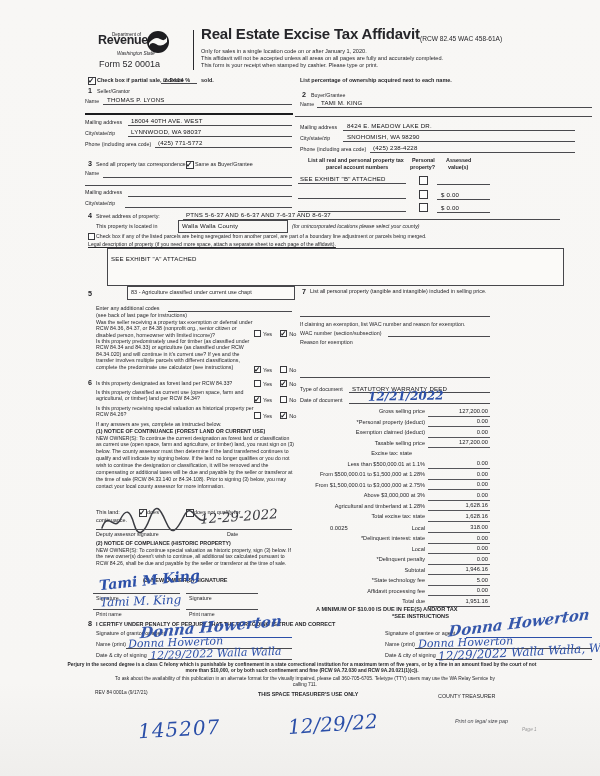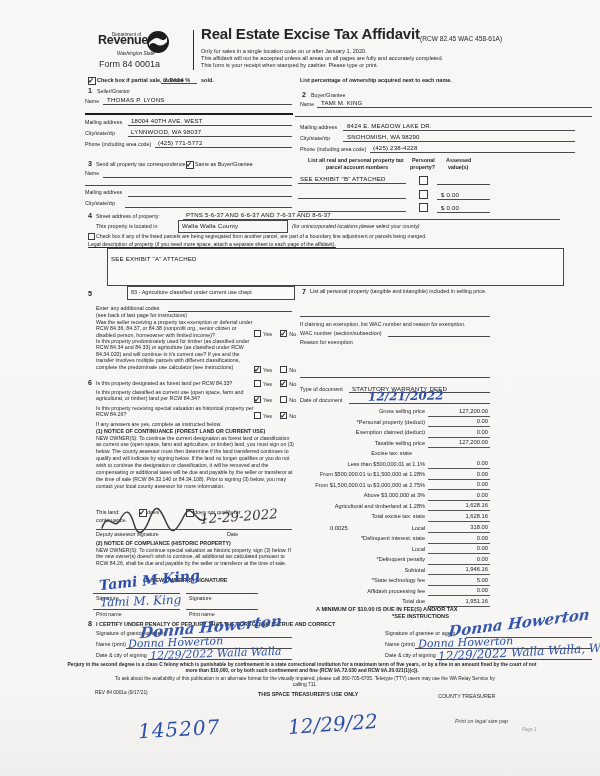--- a/index.html
+++ b/index.html
@@ -36,21 +36,21 @@
 
   <div class="t" style="left:112px;top:32px;font-size:4.6px">Department of</div>
   <div class="t b" style="left:98px;top:37px;font-size:12.5px;letter-spacing:-0.3px">Revenue</div>
   <div class="t i" style="left:117px;top:51px;font-size:4.8px">Washington State</div>
   <div style="position:absolute;left:146px;top:30px">
     <svg width="24" height="24" viewBox="0 0 24 24">
       <circle cx="12" cy="12" r="11" fill="#1d1d20"></circle>
       <path d="M3,13 Q9,6 14,9 Q19,12 21,7 L21,12 Q15,18 10,14 Q5,11 3,16 Z" fill="#f8f7f5"></path>
     </svg>
   </div>
-  <div class="t" style="left:99px;top:61px;font-size:9px;color:#2a2a2e">Form 84 0001a</div>
+  <div class="t" style="left:99px;top:61px;font-size:9px;color:#2a2a2e">Form 52 0001a</div>
   <div style="position:absolute;left:193px;top:30px;width:0;height:40px;border-left:1.4px solid #2a2a2e"></div>
 
   <div class="t b" style="left:201px;top:31px;font-size:15px;letter-spacing:-0.2px">Real Estate Excise Tax Affidavit</div>
   <div class="t" style="left:420px;top:36px;font-size:6.6px">(RCW 82.45 WAC 458-61A)</div>
   <div class="t" style="left:201px;top:48px;font-size:5.6px">Only for sales in a single location code on or after January 1, 2020.</div>
   <div class="t" style="left:201px;top:55px;font-size:5.6px">This affidavit will not be accepted unless all areas on all pages are fully and accurately completed.</div>
   <div class="t" style="left:201px;top:62px;font-size:5.6px">This form is your receipt when stamped by cashier. Please type or print.</div>
 
   <span class="cb checked" style="left:88px;top:77px"></span>
   <div class="t b" style="left:97px;top:77px;font-size:5.5px">Check box if partial sale, indicate %</div>

